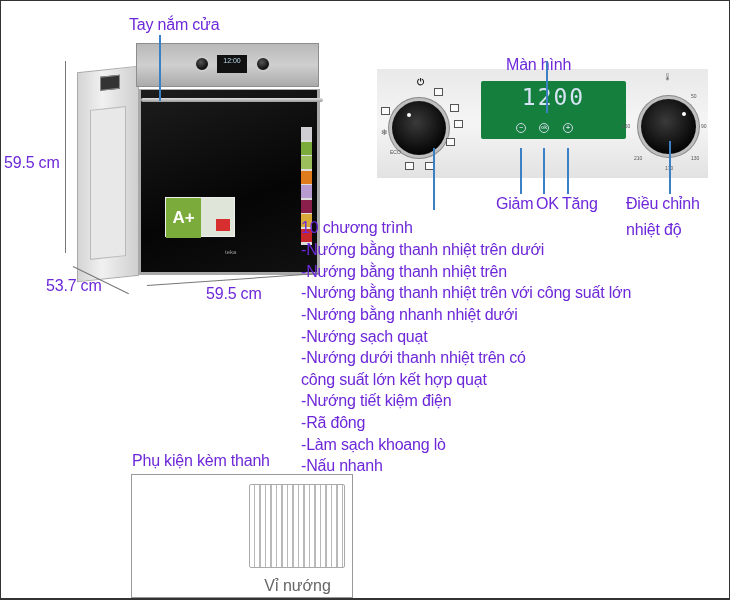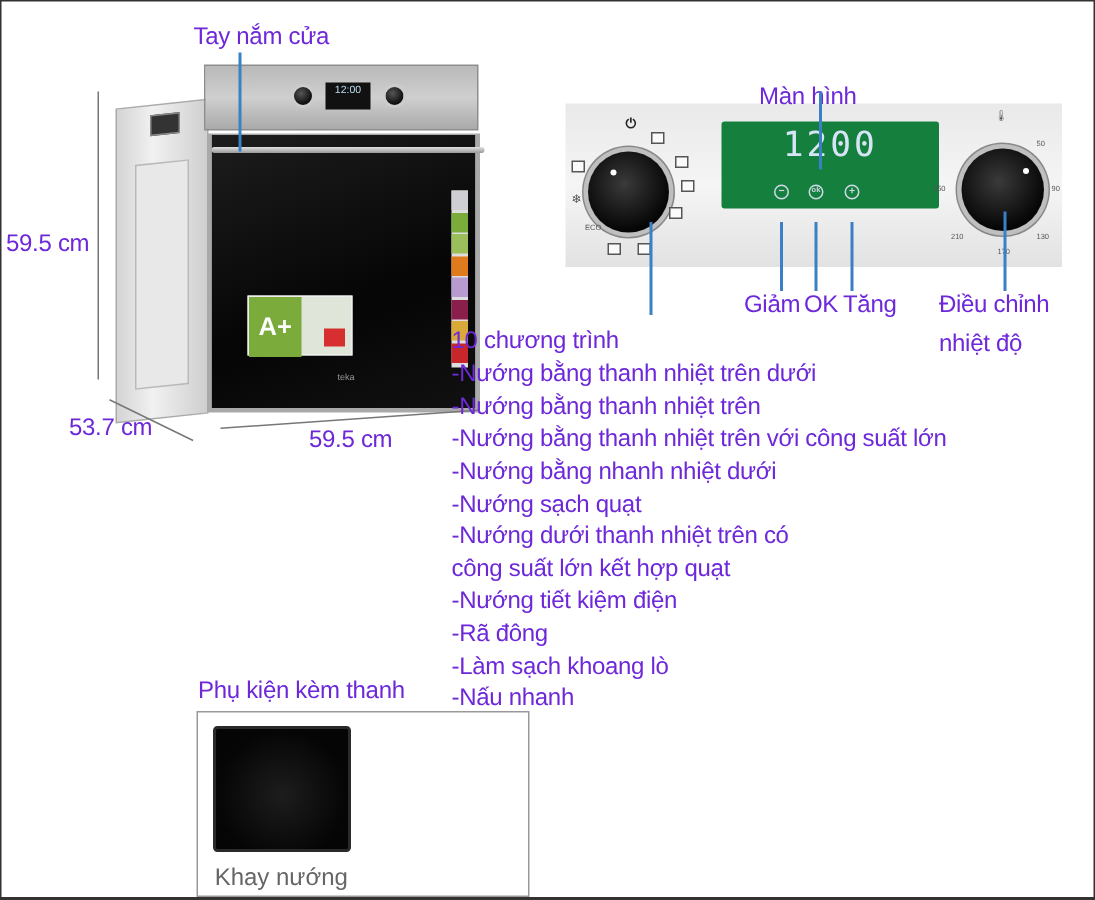--- a/index.html
+++ b/index.html
@@ -146,19 +146,19 @@
     <div class="lbl lbl-c" style="left:300px;top:348px;width:346px;">-Nướng dưới thanh nhiệt trên có</div>
     <div class="lbl lbl-c" style="left:300px;top:370px;width:346px;">công suất lớn kết hợp quạt</div>
     <div class="lbl lbl-c" style="left:300px;top:391px;width:346px;">-Nướng tiết kiệm điện</div>
     <div class="lbl lbl-c" style="left:300px;top:413px;width:346px;">-Rã đông</div>
     <div class="lbl lbl-c" style="left:300px;top:435px;width:346px;">-Làm sạch khoang lò</div>
     <div class="lbl lbl-c" style="left:300px;top:456px;width:346px;">-Nấu nhanh</div>
   </div>
 
   <div class="lbl" style="left:131px;top:451px;">Phụ kiện kèm thanh</div>
   <div class="acc-box">
-    <div class="acc-cell" style="left:0;">
-      <div class="tray"></div>
-      <div class="acc-label">Khay nướng</div>
+    <div class="acc-cell" style="left:110px;">
+      <div class="rack"></div>
+      <div class="acc-label">Vỉ nướng</div>
     </div>
   </div>
 
 </div>
 
 </body></html>

